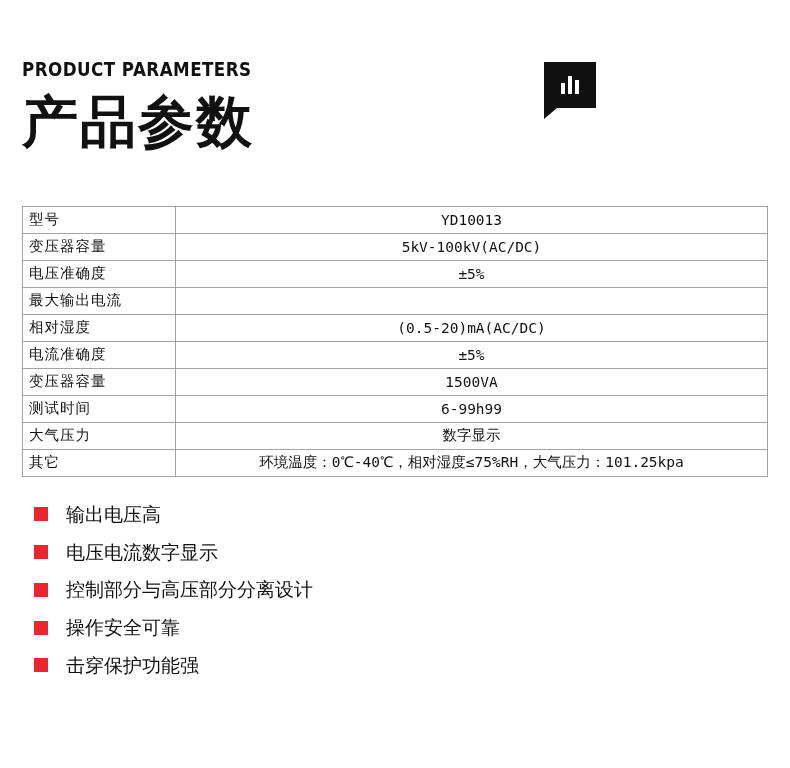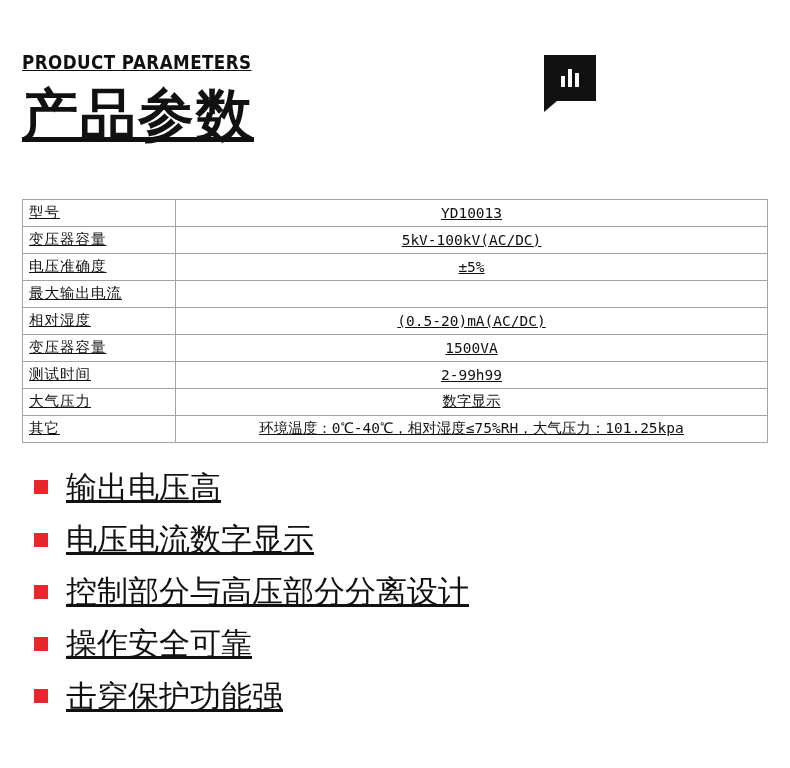--- a/index.html
+++ b/index.html
@@ -12,22 +12,21 @@
     background: #ffffff;
     font-family: "Liberation Sans", sans-serif;
     color: #111111;
     overflow: hidden;
   }
   .page {
     position: relative;
     width: 640px;
     height: 768px;
     box-sizing: border-box;
-    padding: 0 22px;
-    text-decoration: underline;
+    padding: 7px 22px;
   }
 
   
   .header {
     position: relative;
     padding-top: 52px;
   }
   .eyebrow {
     font-family: "DejaVu Sans", sans-serif;
     font-weight: bold;
@@ -124,21 +123,21 @@
   }
   .feature .marker {
     width: 14px;
     height: 14px;
     background: #e8262e;
     margin-right: 18px;
     flex: 0 0 auto;
   }
   .feature .text {
     font-family: "DejaVu Sans", "Liberation Sans", sans-serif;
-    font-size: 31px;
+    font-size: 19px;
     color: #111111;
     line-height: 1.2;
   }
 </style>
 </head>
 <body>
 
 <div class="page">
 
   <div class="header">
@@ -171,26 +170,30 @@
       </tr>
       <tr>
         <td class="label">最大输出电流</td>
         <td class="value"></td>
       </tr>
       <tr>
         <td class="label">相对湿度</td>
         <td class="value">(0.5-20)mA(AC/DC)</td>
       </tr>
       <tr>
+        <td class="label">电流准确度</td>
+        <td class="value">±5%</td>
+      </tr>
+      <tr>
         <td class="label">变压器容量</td>
         <td class="value">1500VA</td>
       </tr>
       <tr>
         <td class="label">测试时间</td>
-        <td class="value">2-99h99</td>
+        <td class="value">6-99h99</td>
       </tr>
       <tr>
         <td class="label">大气压力</td>
         <td class="value">数字显示</td>
       </tr>
       <tr>
         <td class="label">其它</td>
         <td class="value wide">环境温度：0℃-40℃，相对湿度≤75%RH，大气压力：101.25kpa</td>
       </tr>
     </tbody>

